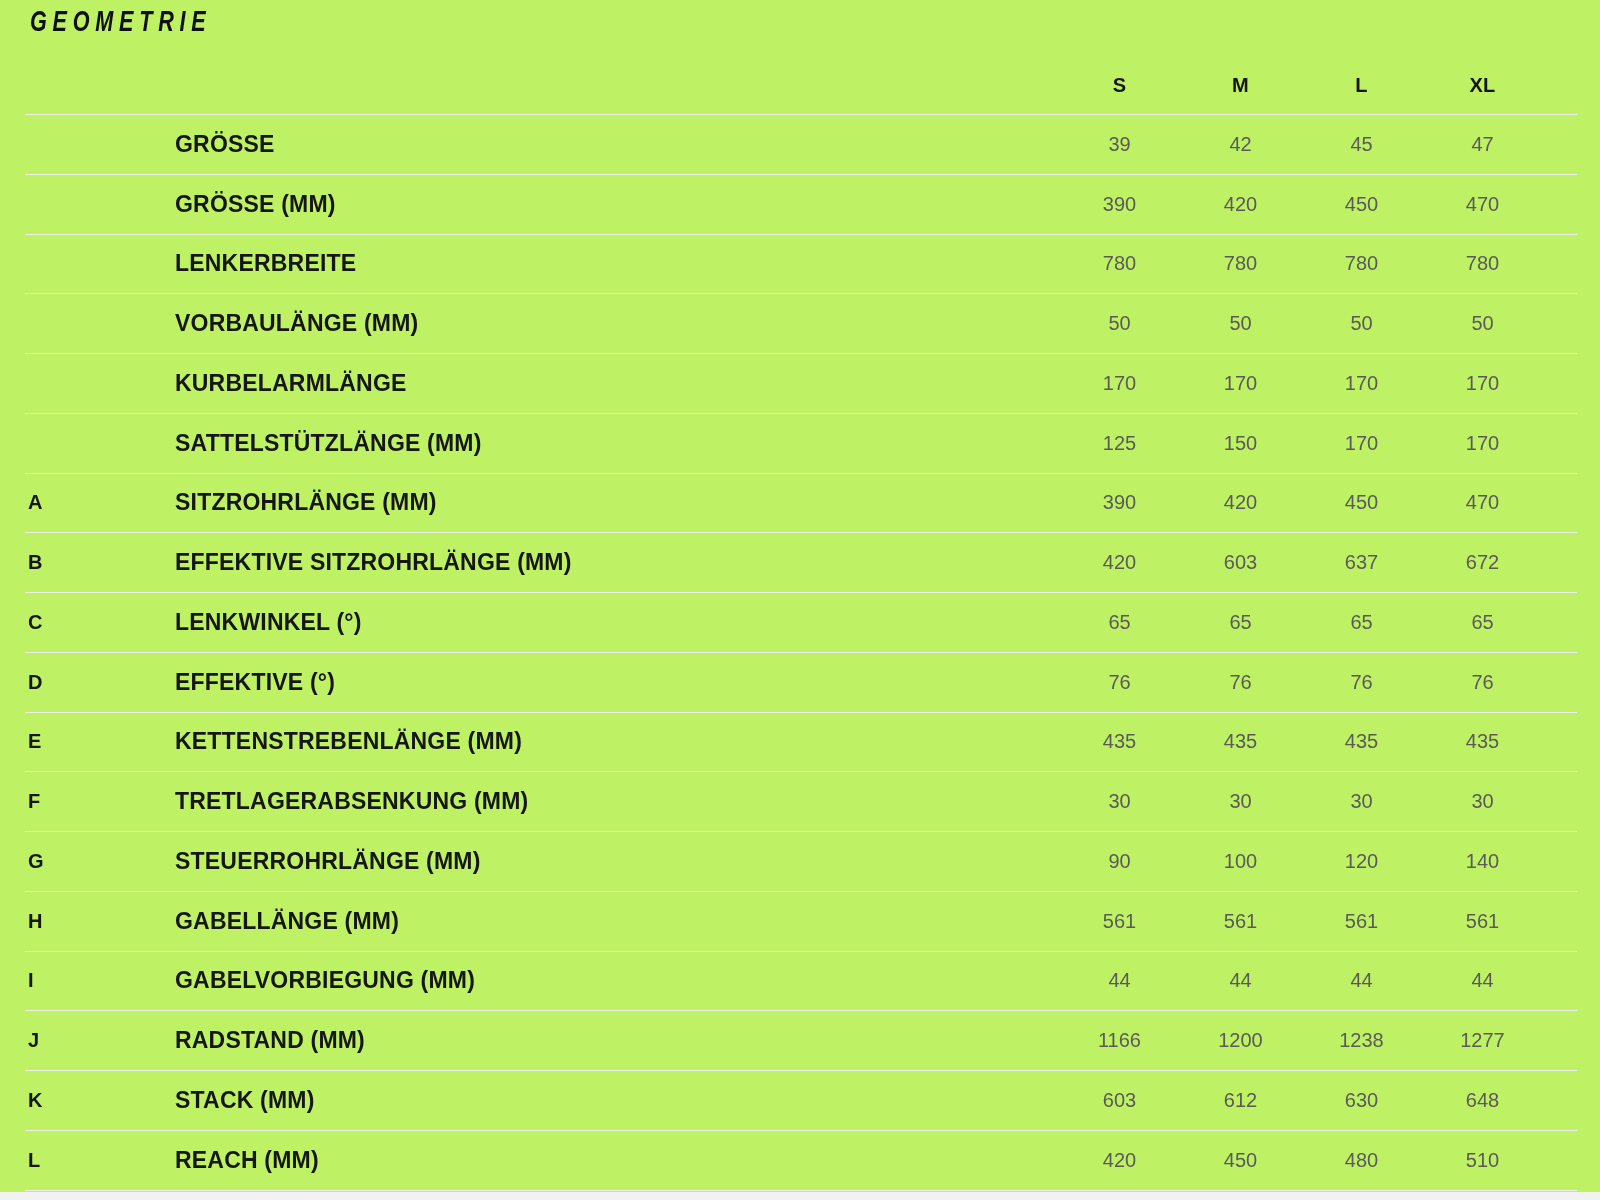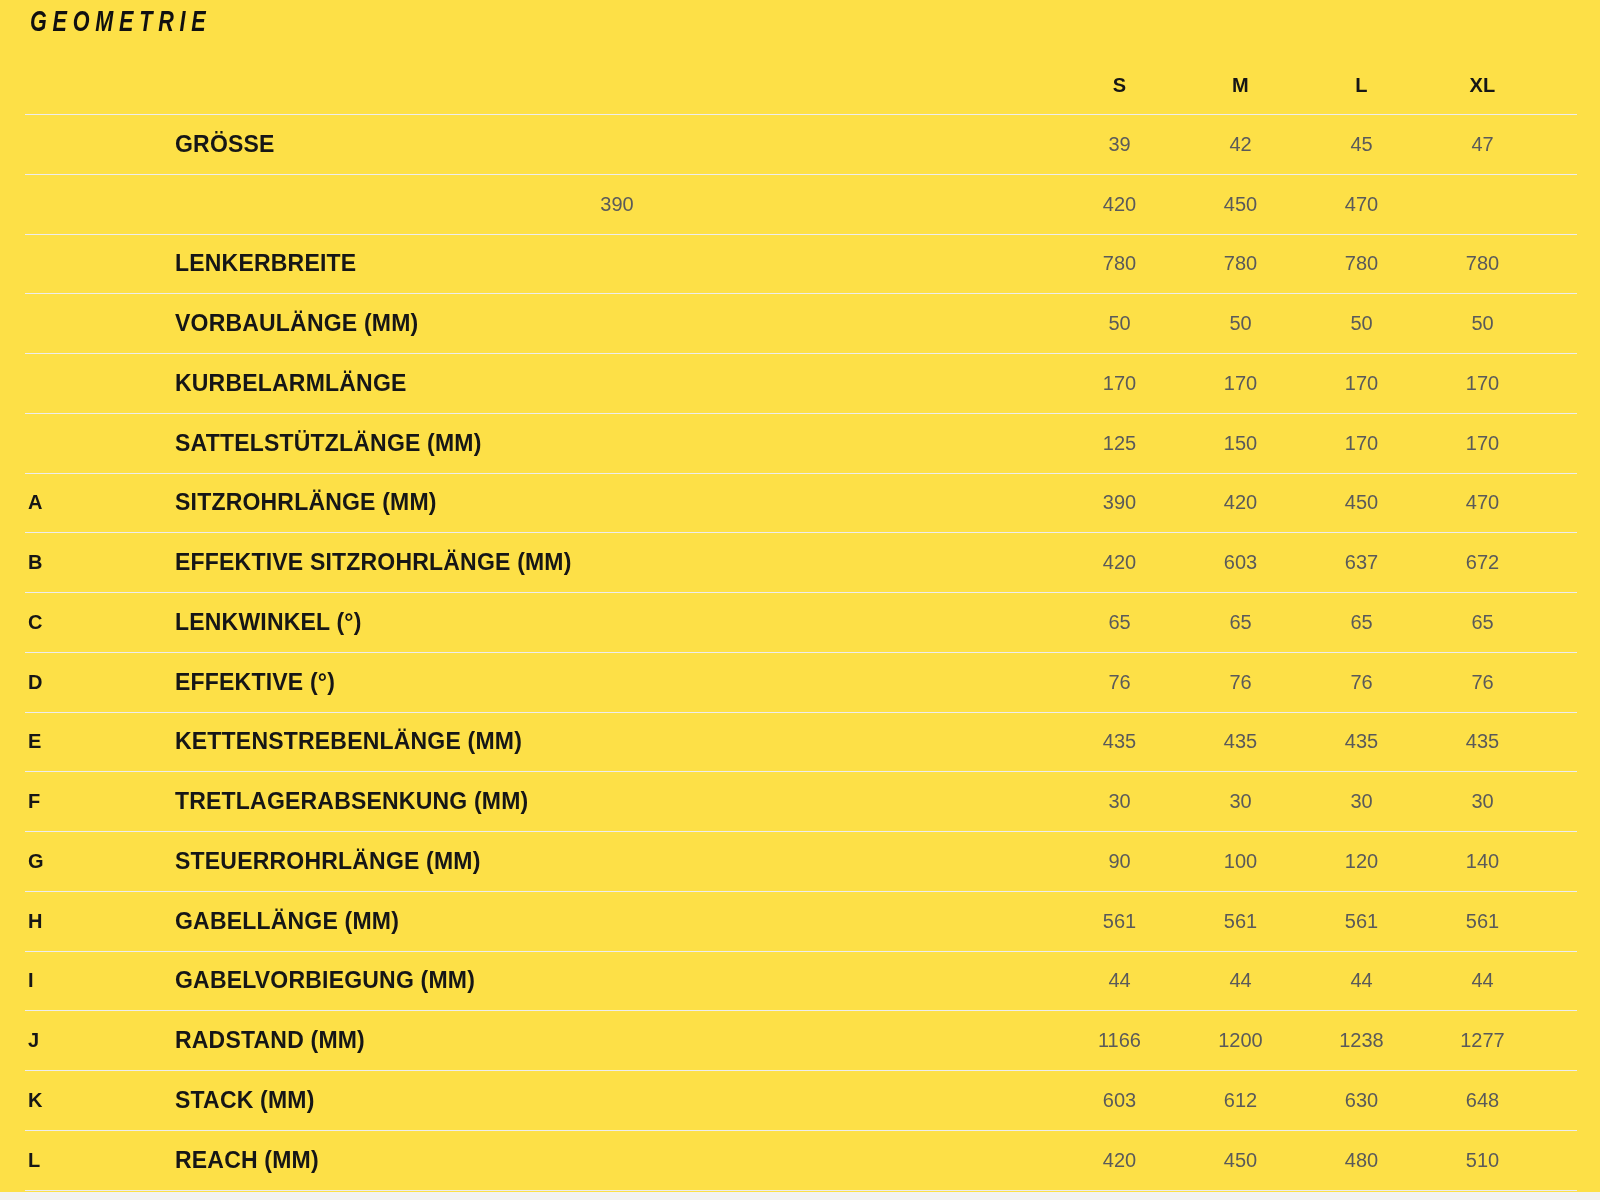--- a/index.html
+++ b/index.html
@@ -1,20 +1,20 @@
 <!DOCTYPE html>
 <html><head>
 <meta charset="utf-8">
 <style>
   html, body { margin: 0; padding: 0; background: #ffffff; }
   .page {
     position: relative;
     width: 1600px;
     height: 1200px;
-    background: #fde047;
+    background: #bef264;
     font-family: "Liberation Sans", sans-serif;
     overflow: hidden;
   }
   .title {
     position: absolute;
     left: 30px;
     top: 4px;
     font-size: 30px;
     font-weight: 800;
     font-style: italic;
@@ -98,20 +98,21 @@
     <div class="td label">GRÖSSE</div>
     <div class="td val">39</div>
     <div class="td val">42</div>
     <div class="td val">45</div>
     <div class="td val">47</div>
     <div class="td"></div>
   </div>
 
   <div class="tr">
     <div class="td letter"></div>
+    <div class="td label">GRÖSSE (MM)</div>
     <div class="td val">390</div>
     <div class="td val">420</div>
     <div class="td val">450</div>
     <div class="td val">470</div>
     <div class="td"></div>
   </div>
 
   <div class="tr">
     <div class="td letter"></div>
     <div class="td label">LENKERBREITE</div>

